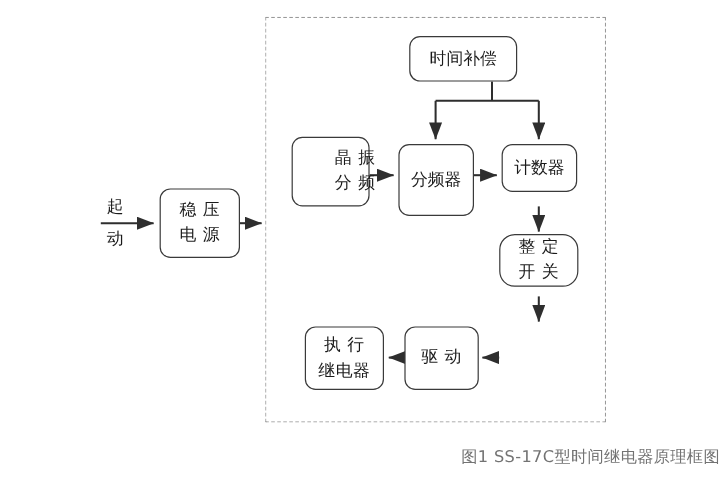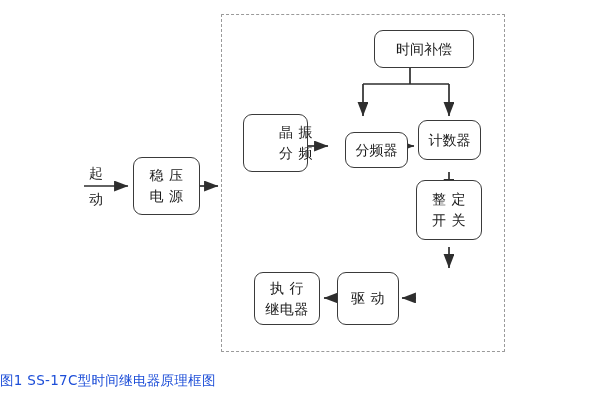--- a/index.html
+++ b/index.html
@@ -59,23 +59,23 @@
     position: absolute;
     font-size: 14px;
     color: #1a1a1a;
     line-height: 1;
     white-space: nowrap;
   }
   .caption {
     position: absolute;
     left: 0;
     width: 600px;
-    text-align: left;
+    text-align: right;
     font-size: 13.5px;
-    color: #1d4ed8;
+    color: #737373;
     letter-spacing: 0.3px;
     white-space: nowrap;
   }
 </style>
 </head>
 <body>
 
 <div id="canvas">
 
   <div class="enclosure" style="left:221px; top:14px; width:284px; height:338px;"></div>
@@ -120,33 +120,33 @@
   <div class="node" style="left:133px; top:157px; width:67px; height:58px;">
     <span class="ln">稳 压</span>
     <span class="ln">电 源</span>
   </div>
 
   <div class="node" style="left:243px; top:114px; width:65px; height:58px;padding-left:41px;">
     <span class="ln">晶 振</span>
     <span class="ln">分 频</span>
   </div>
 
-  <div class="node wide" style="left:332px; top:132px; width:63px; height:36px;margin-left:13px;">
+  <div class="node wide" style="left:332px; top:120px; width:63px; height:60px;">
     <span class="ln">分频器</span>
   </div>
 
   <div class="node wide" style="left:418px; top:120px; width:63px; height:40px;">
     <span class="ln">计数器</span>
   </div>
 
-  <div class="node wide" style="left:374px; top:30px; width:100px; height:38px;">
+  <div class="node wide" style="left:341px; top:30px; width:90px; height:38px;">
     <span class="ln">时间补偿</span>
   </div>
 
-  <div class="node" style="left:416px; top:180px; width:66px; height:60px;">
+  <div class="node" style="left:416px; top:195px; width:66px; height:44px;border-radius:13px;">
     <span class="ln">整 定</span>
     <span class="ln">开 关</span>
   </div>
 
 
   <div class="node" style="left:337px; top:272px; width:62px; height:53px;">
     <span class="ln">驱 动</span>
   </div>
 
   <div class="node" style="left:254px; top:272px; width:66px; height:53px;">

